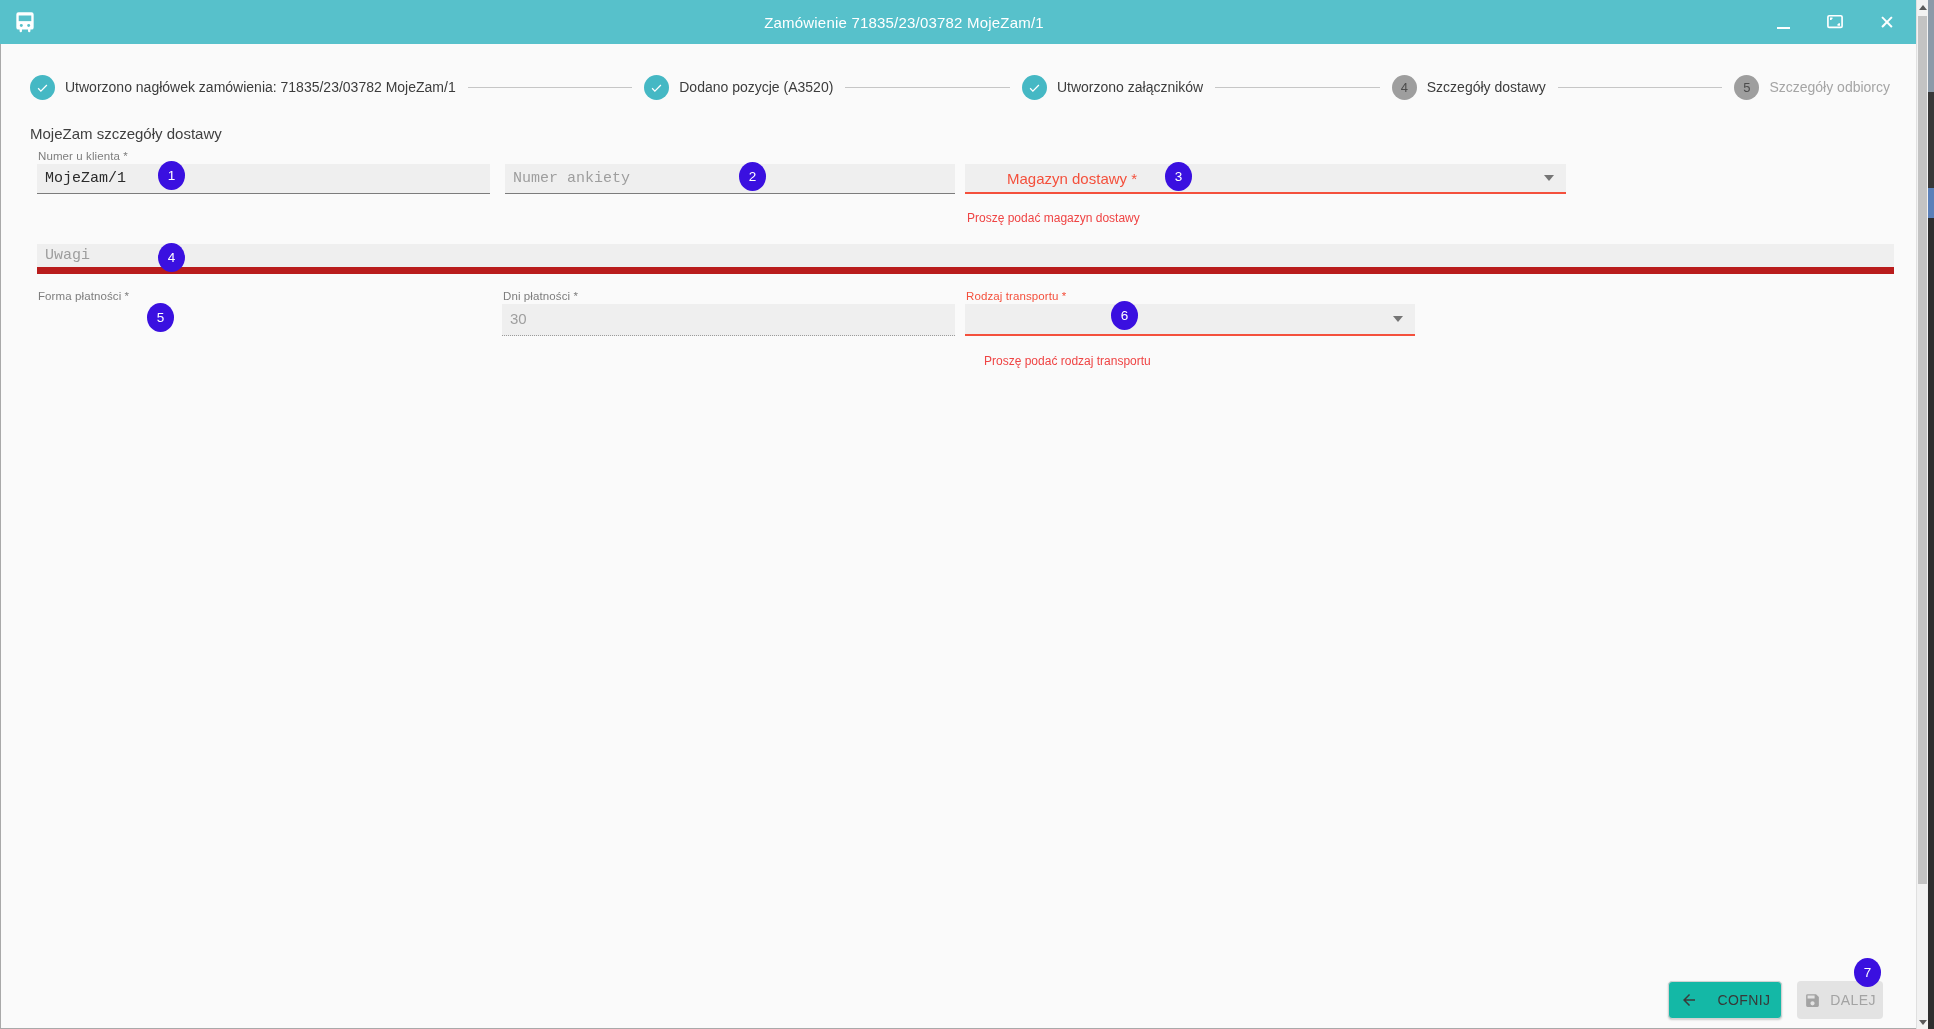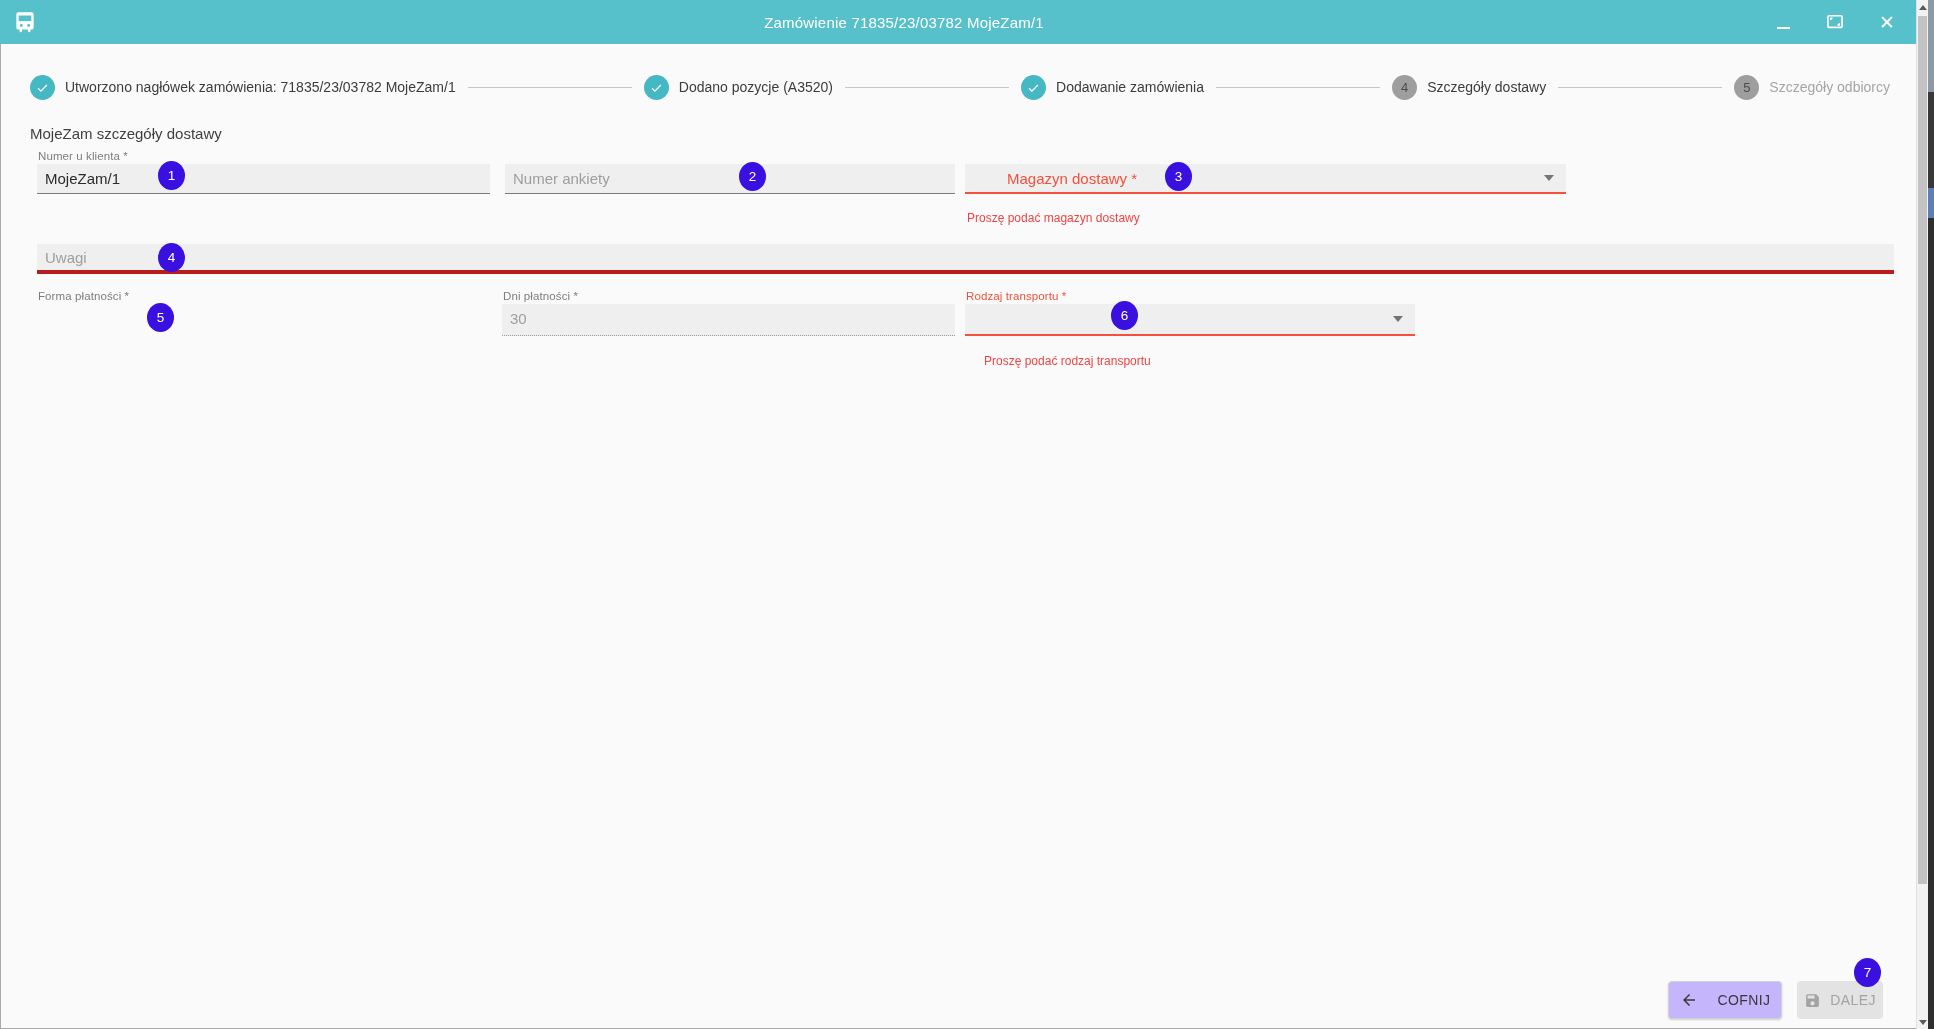--- a/index.html
+++ b/index.html
@@ -42,25 +42,25 @@
   .step-label{font-size:14px;font-weight:500;color:#3c3c3c;}
   .step.pending .step-label{color:#a5a5a5;font-weight:400;}
   .connector{flex:1;height:1px;background:#c6c6c6;margin:0 12px;min-width:18px;}
   
   .heading{position:absolute;left:30px;top:125px;font-size:15px;color:#3f3f3f;}
   .flabel{position:absolute;font-size:11.5px;color:#7d7d7d;letter-spacing:.1px;}
   .flabel.red{color:#f4503c;}
   .ffield{position:absolute;background:#efefef;height:30px;box-sizing:border-box;}
   .ffield input{
     width:100%;height:100%;background:transparent;border:none;outline:none;
-    font-family:Liberation Sans, sans-serif;font-size:15px;color:#2b2b2b;padding:0 8px;box-sizing:border-box;
+    font-family:Liberation Mono, monospace;font-size:15px;color:#2b2b2b;padding:0 8px;box-sizing:border-box;
   }
   .ffield input::placeholder{color:#9e9e9e;opacity:1;}
   .u-dark{border-bottom:1.5px solid #7c7c7c;}
-  .u-mid{border-bottom:4px solid #b91c1c;}
+  .u-mid{border-bottom:7px solid #b91c1c;}
   .u-red{border-bottom:2px solid #f4503c;}
   .u-dotted{border-bottom:1px dotted #9b9b9b;}
   .sel{display:flex;align-items:center;height:100%;padding:0 8px;box-sizing:border-box;cursor:pointer;}
   .sel .sel-val{font-size:15px;color:#2b2b2b;flex:1;}
   .sel .sel-val.redtxt{color:#f4503c;padding-left:0;margin-left:34px;}
   .sel .sel-val.empty{color:#9e9e9e;}
   .dd-arrow{
     width:0;height:0;border-left:5px solid transparent;border-right:5px solid transparent;
     border-top:6px solid #757575;margin-right:4px;flex:none;
   }
@@ -72,21 +72,21 @@
     background:#3a10e0;color:#fff;font-size:13.5px;
     display:flex;align-items:center;justify-content:center;z-index:5;
   }
   
   .btn{
     position:absolute;height:38px;border-radius:4px;display:flex;align-items:center;
     justify-content:center;gap:9px;font-size:14px;font-weight:500;letter-spacing:.4px;
     box-sizing:border-box;cursor:pointer;
   }
   .btn-back{
-    left:1668px;top:981px;width:114px;background:#c4b5fd;border:1px solid #d2d2d2;
+    left:1668px;top:981px;width:114px;background:#14b8a6;border:1px solid #d2d2d2;
     color:#383838;box-shadow:0 1px 2px rgba(0,0,0,.18);gap:20px;
   }
   .btn-next{left:1797px;top:981px;width:86px;background:#e3e3e3;color:#a3a3a3;cursor:default;}
   .btn svg{flex:none;}
   
   .scrollbar{
     position:absolute;right:6px;top:0;width:12px;height:1029px;background:#f2f2f2;
     border-left:1px solid #e0e0e0;box-sizing:border-box;
   }
   .sb-thumb{position:absolute;left:1px;right:1px;top:16px;height:868px;background:#c3c3c3;}
@@ -149,21 +149,21 @@
       </span>
       <span class="step-label">Dodano pozycje (A3520)</span>
     </div>
     <div class="connector"></div>
     <div class="step">
       <span class="step-circle done">
         <svg viewBox="0 0 24 24">
             <path fill="#fff" d="M9.4 16.2 5.7 12.5l-1.4 1.4 5.1 5.1L19.7 8.7l-1.4-1.4z"></path>
           </svg>
       </span>
-      <span class="step-label">Dodawanie zamówienia</span>
+      <span class="step-label">Utworzono załączników</span>
     </div>
     <div class="connector"></div>
     <div class="step">
       <span class="step-circle num">4</span>
       <span class="step-label">Szczegóły dostawy</span>
     </div>
     <div class="connector"></div>
     <div class="step pending">
       <span class="step-circle num">5</span>
       <span class="step-label">Szczegóły odbiorcy</span>

